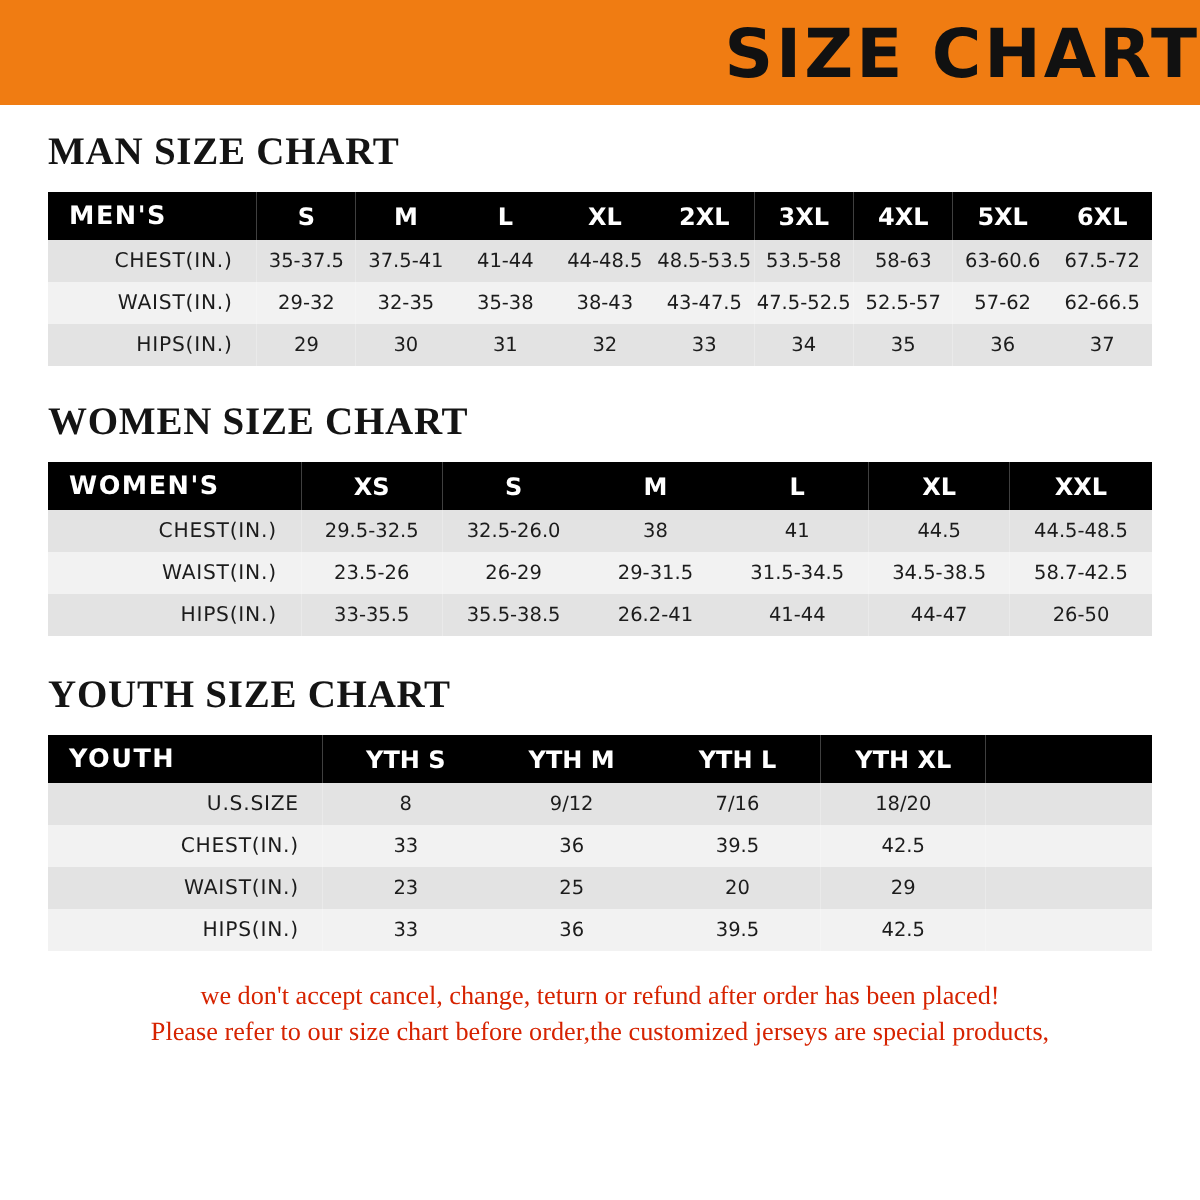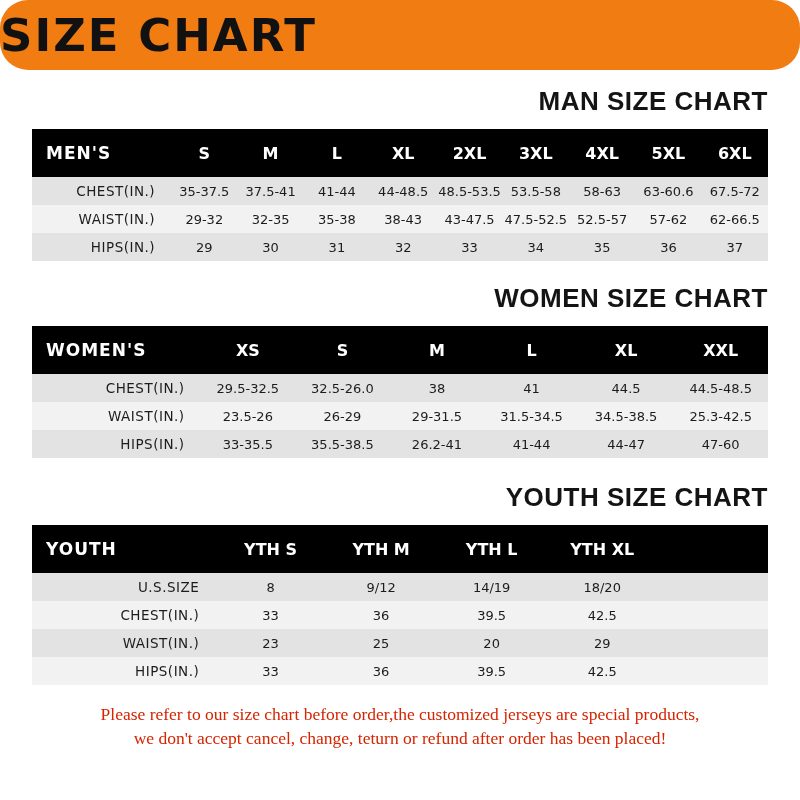--- a/index.html
+++ b/index.html
@@ -20,39 +20,38 @@
     background: #ffffff;
     box-sizing: border-box;
   }
   
   .banner {
     width: 100%;
     height: 70px;
     background: #f07c12;
     display: flex;
     align-items: center;
-    justify-content: flex-start;
+    justify-content: flex-end;
     position: relative;
-    border-radius: 28px;
   }
   .banner-title {
     font-family: "DejaVu Sans", sans-serif;
     font-weight: bold;
     font-size: 45px;
     letter-spacing: 2px;
     color: #111111;
     line-height: 1;
   }
   .content {
     padding: 0 32px;
     box-sizing: border-box;
   }
   .section-title {
-    text-align: right;
-    font-family: Liberation Sans, sans-serif;
+    text-align: left;
+    font-family: Liberation Serif, serif;
     font-weight: bold;
     font-size: 26px;
     color: #141414;
     letter-spacing: 0.5px;
   }
   .t1 { margin-top: 16px; margin-bottom: 12px; }
   .t2 { margin-top: 22px; margin-bottom: 12px; }
   .t3 { margin-top: 24px; margin-bottom: 12px; }
 
   table.size-table {
@@ -71,21 +70,21 @@
     vertical-align: middle;
   }
   
   table.size-table thead tr {
     background: #000000;
   }
   table.size-table thead th {
     color: #ffffff;
     font-weight: bold;
     font-size: 16px;
-    height: 48px;
+    height: 32px;
   }
   table.size-table thead th.row-label {
     text-align: left;
     padding-left: 14px;
     font-size: 17px;
     letter-spacing: 1px;
   }
   
   table.size-table tbody tr:nth-child(odd) {
     background: #e3e3e3;
@@ -208,30 +207,30 @@
           <td>44.5</td>
           <td>44.5-48.5</td>
         </tr>
         <tr>
           <td class="row-label">WAIST(IN.)</td>
           <td>23.5-26</td>
           <td>26-29</td>
           <td>29-31.5</td>
           <td>31.5-34.5</td>
           <td>34.5-38.5</td>
-          <td>25.3-42.5</td>
+          <td>58.7-42.5</td>
         </tr>
         <tr>
           <td class="row-label">HIPS(IN.)</td>
           <td>33-35.5</td>
           <td>35.5-38.5</td>
           <td>26.2-41</td>
           <td>41-44</td>
           <td>44-47</td>
-          <td>47-60</td>
+          <td>26-50</td>
         </tr>
       </tbody>
     </table>
 
     <div class="section-title t3">YOUTH SIZE CHART</div>
     <table class="size-table">
       <thead>
         <tr>
           <th class="row-label youth-col-label">YOUTH</th>
           <th>YTH S</th>
@@ -239,21 +238,21 @@
           <th>YTH L</th>
           <th>YTH XL</th>
           <th></th>
         </tr>
       </thead>
       <tbody>
         <tr>
           <td class="row-label">U.S.SIZE</td>
           <td>8</td>
           <td>9/12</td>
-          <td>14/19</td>
+          <td>7/16</td>
           <td>18/20</td>
           <td></td>
         </tr>
         <tr>
           <td class="row-label">CHEST(IN.)</td>
           <td>33</td>
           <td>36</td>
           <td>39.5</td>
           <td>42.5</td>
           <td></td>
@@ -271,18 +270,18 @@
           <td>33</td>
           <td>36</td>
           <td>39.5</td>
           <td>42.5</td>
           <td></td>
         </tr>
       </tbody>
     </table>
 
     <div class="footer-note">
+      <div>we don't accept cancel, change, teturn or refund after order has been placed!</div>
       <div>Please refer to our size chart before order,the customized jerseys are special products,</div>
-      <div>we don't accept cancel, change, teturn or refund after order has been placed!</div>
     </div>
 
   </div>
 </div>
 
 </body></html>

